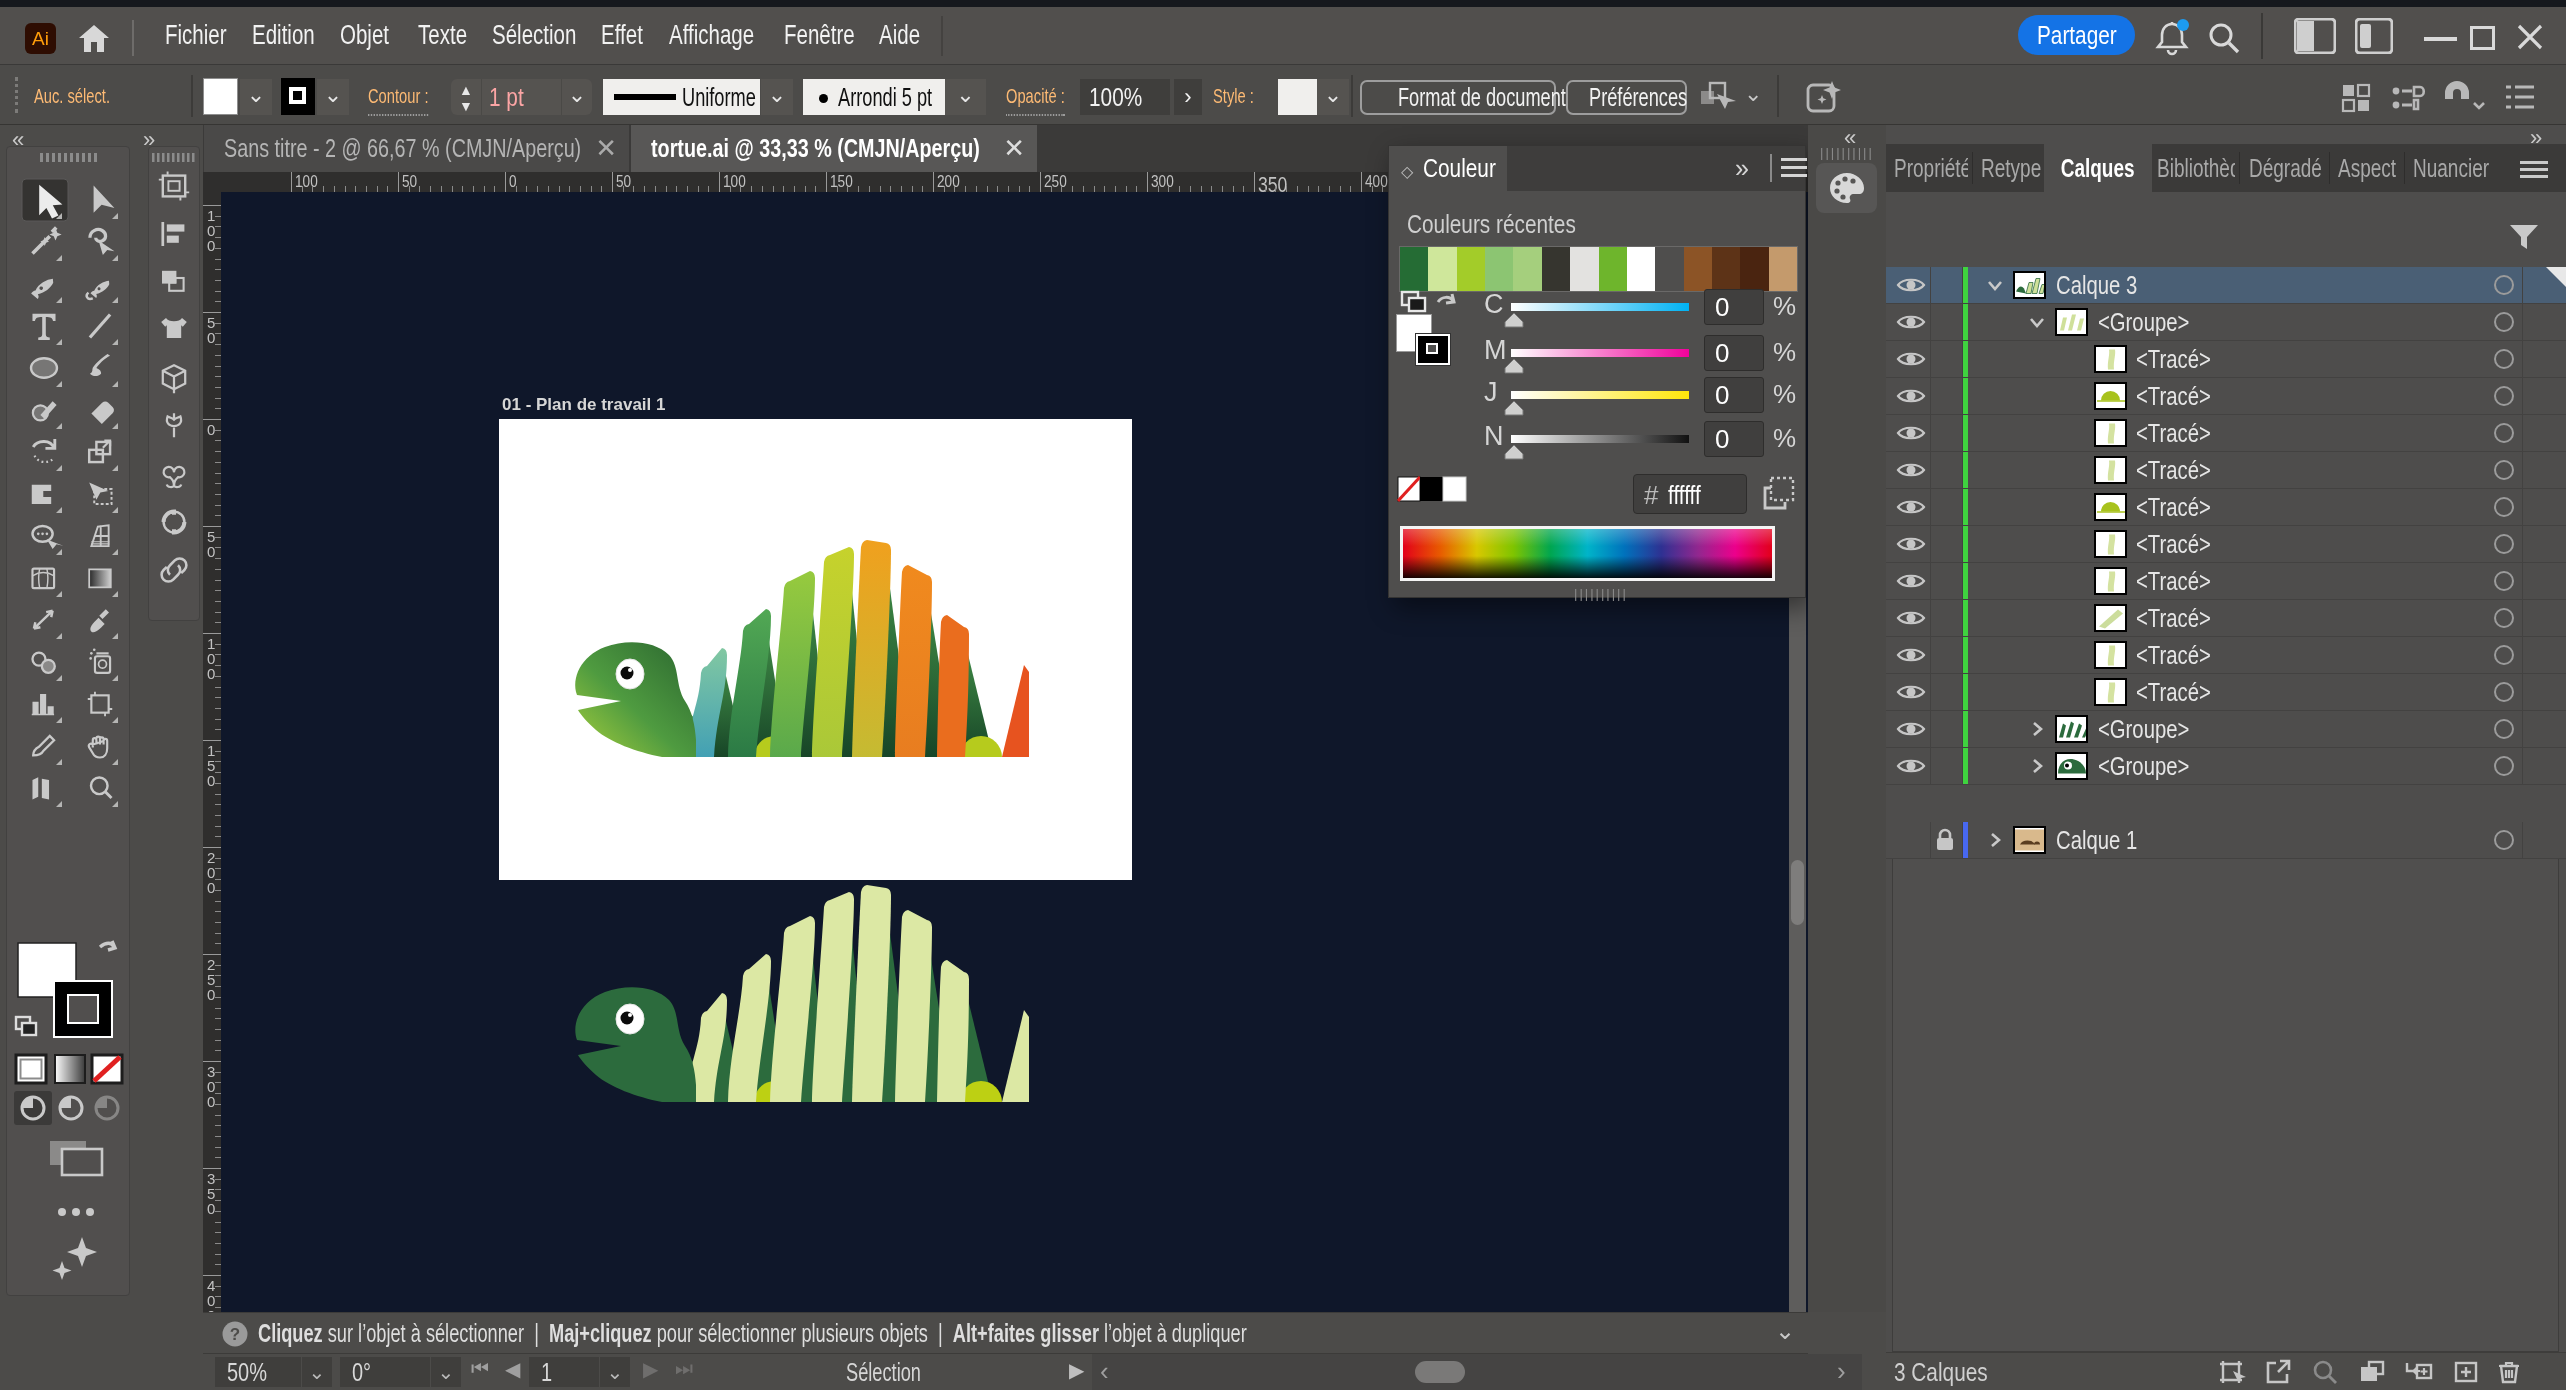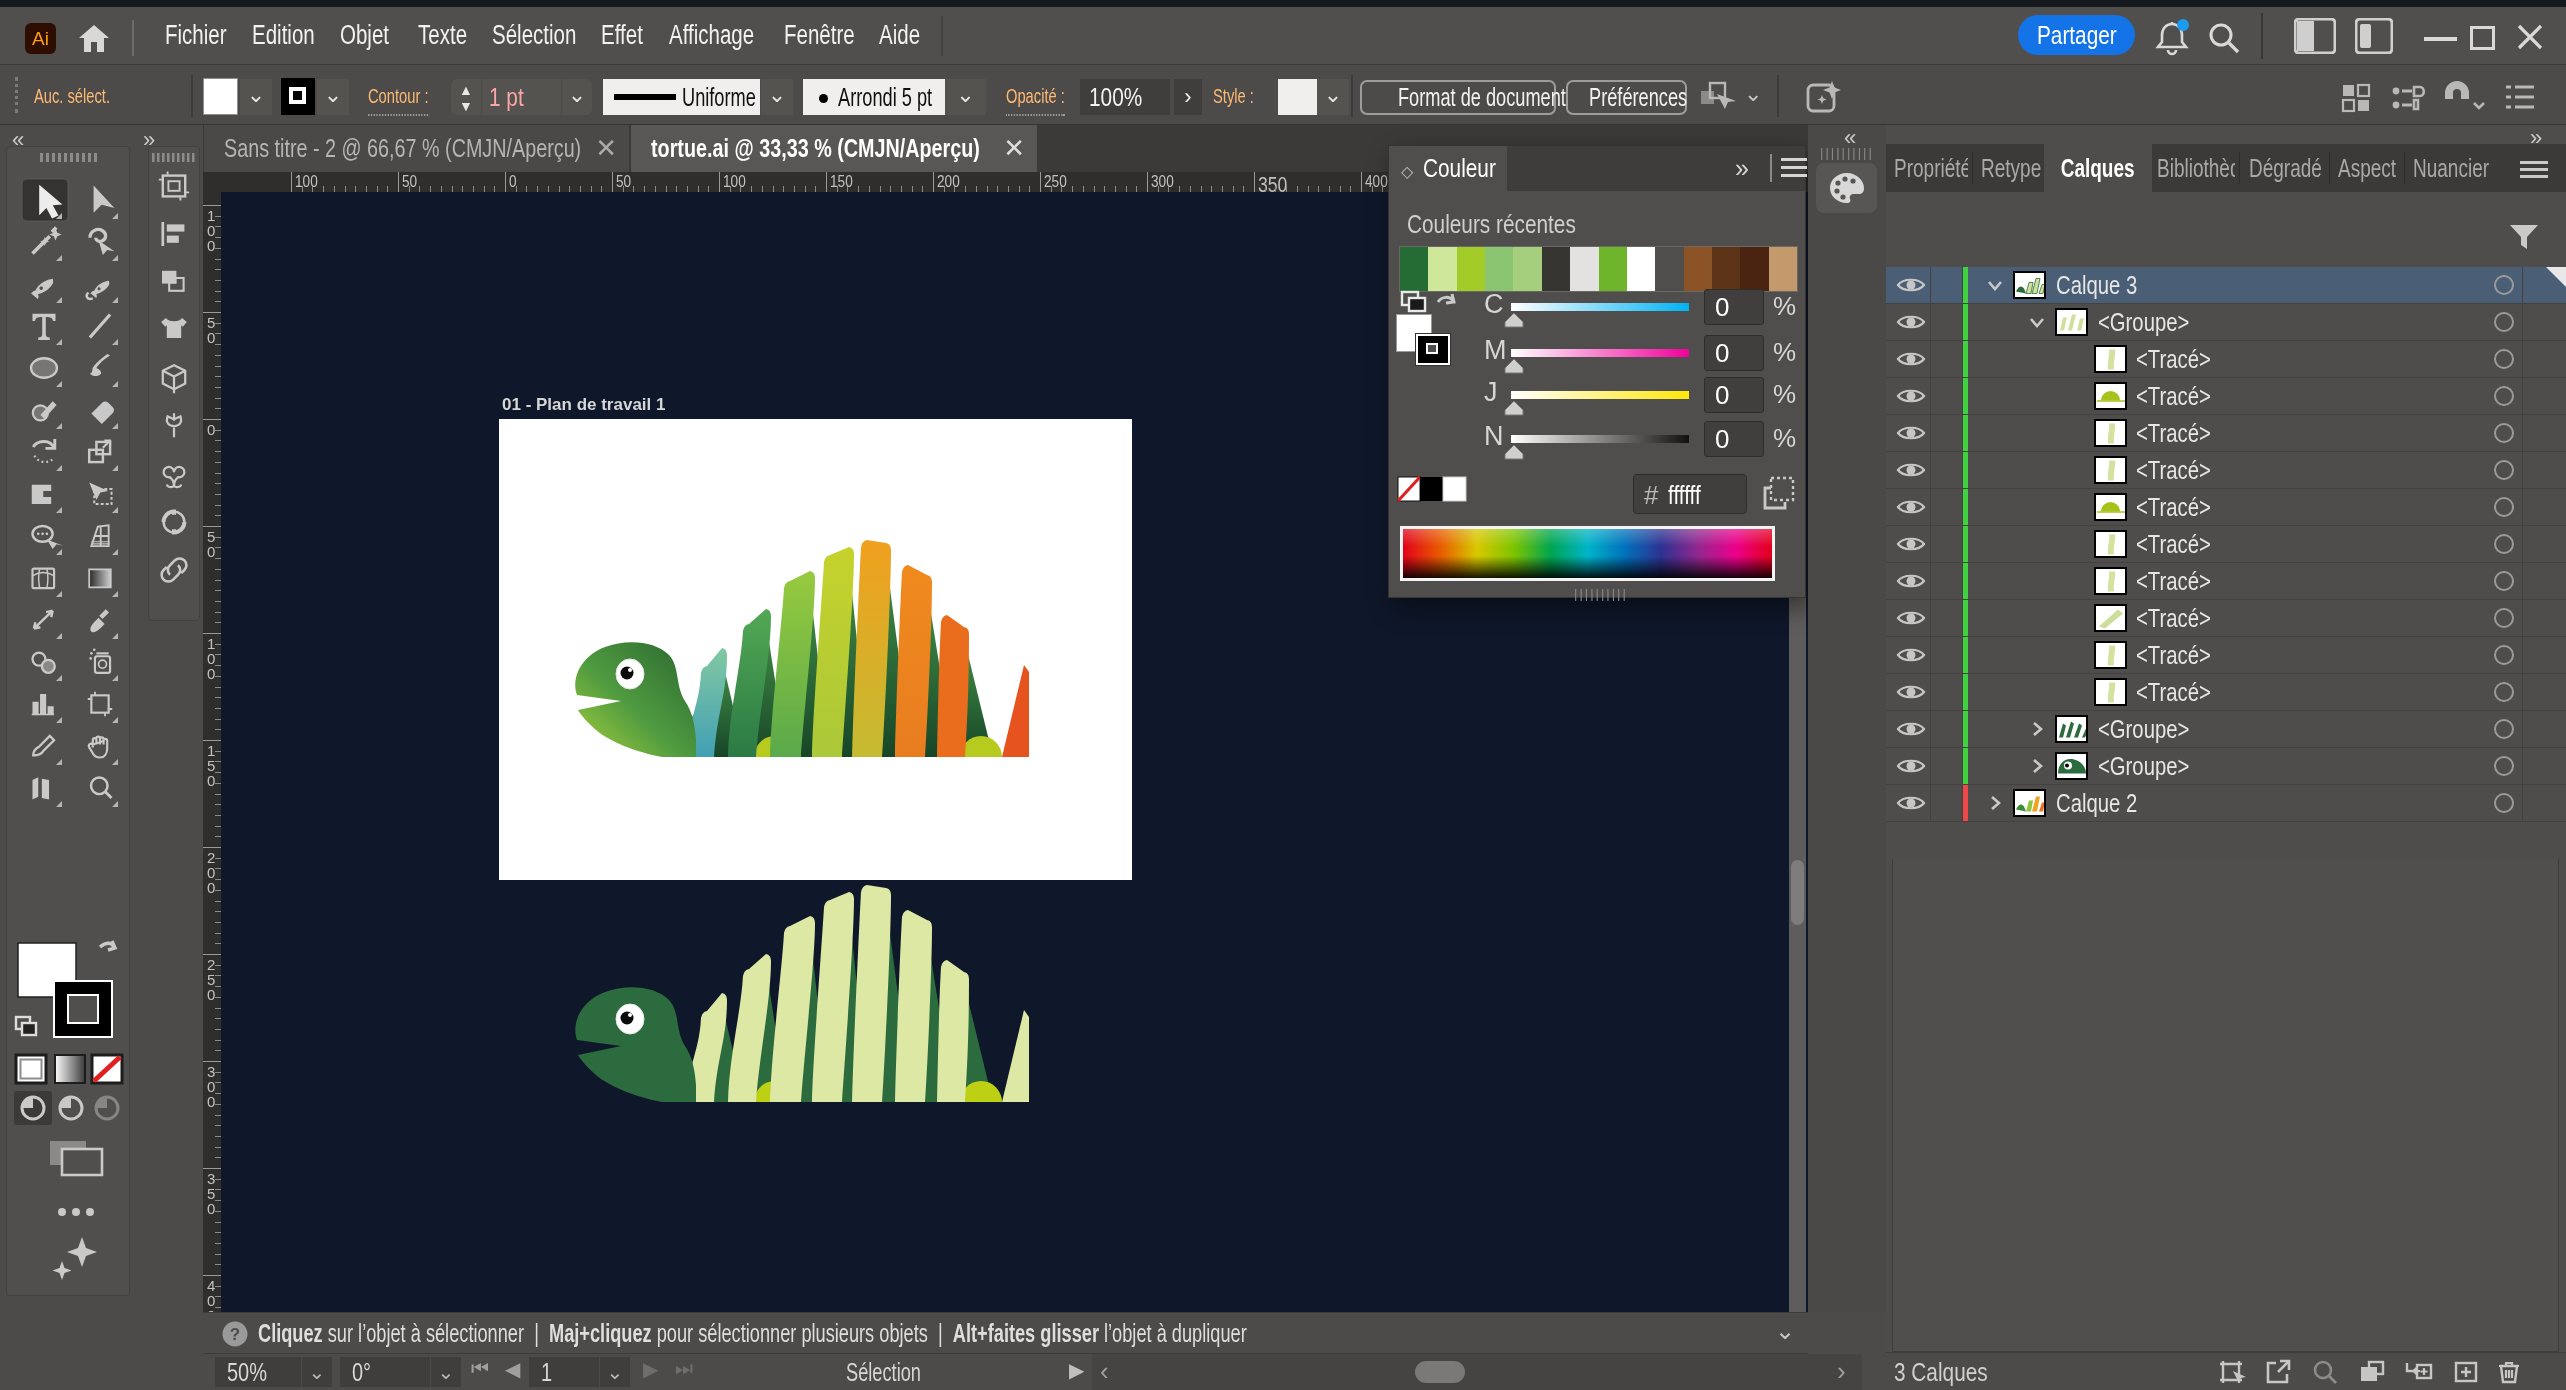--- a/index.html
+++ b/index.html
@@ -1142,36 +1142,35 @@
             <path d="M1 18 C1 7 9 2 17 4 C25 6 29 12 29 18 Z" fill="#2c6b3d"></path>
             <circle cx="11" cy="10" r="4" fill="#fff"></circle>
             <circle cx="10" cy="10" r="2" fill="#000"></circle>
           </svg></div>
         <div class="abs" style="left:212px;top:3px"><span class="t9">&lt;Groupe&gt;</span></div>
         <div class="abs lcirc"></div>
         <div class="abs" style="left:44px;top:0;width:1px;height:37px;background:#434241"></div>
         <div class="abs" style="left:76px;top:0;width:1px;height:37px;background:#434241"></div>
         <div class="abs" style="left:636px;top:0;width:1px;height:37px;background:#434241"></div>
       </div>
-      <div class="abs lrow" style="top:660px;">
-        <svg class="abs eye" width="30" height="22" viewBox="0 0 30 22">
-          <path d="M2 11 C7 4 23 4 28 11 C23 18 7 18 2 11 Z" fill="none" stroke="#c6c6c6" stroke-width="2.2"></path>
-          <circle cx="15" cy="11" r="4.5" fill="#c6c6c6"></circle>
-        </svg>
-        <div class="abs cbar" style="background:#f04848"></div>
+      <div class="abs lrow" style="top:697px;">
+        <svg class="abs" style="left:48px;top:6px" width="22" height="24" viewBox="0 0 22 24">
+          <rect x="3" y="10" width="16" height="12" rx="2" fill="#c6c6c6"></rect>
+          <path d="M6 10 V7 a5 5 0 0 1 10 0 v3" fill="none" stroke="#c6c6c6" stroke-width="2.6"></path>
+        </svg>
+        <div class="abs cbar" style="background:#4868f0"></div>
         <svg class="abs" style="left:100px;top:9px" width="18" height="18" viewBox="0 0 18 18">
           <path d="M6 3 L13 9 L6 15" fill="none" stroke="#c9c9c9" stroke-width="2.6" transform="rotate(0 9 9)"></path>
         </svg>
         <div class="abs lthumb" style="left:127px"><svg width="29" height="24" viewBox="0 0 29 21">
-            <path d="M1 17 q4-8 8-3 l2 5 z" fill="#3e8a3c"></path>
-            <path d="M11 19 l3-11 4 0 -2 11 z" fill="#8cc63f"></path>
-            <path d="M17 19 l4-15 4 0 -3 15 z" fill="#eca424"></path>
-            <path d="M24 19 l3-9 3 0 -2 9 z" fill="#e8701e"></path>
-          </svg></div>
-        <div class="abs" style="left:170px;top:3px"><span class="t9">Calque 2</span></div>
+            <rect x="0" y="0" width="29" height="21" fill="#d9b98c"></rect>
+            <path d="M5 15 a8 6 0 0 1 15 0 z" fill="#5a3d20"></path>
+            <path d="M19 15 a3 3 0 0 1 6 0 z" fill="#5a3d20"></path>
+          </svg></div>
+        <div class="abs" style="left:170px;top:3px"><span class="t9">Calque 1</span></div>
         <div class="abs lcirc"></div>
         <div class="abs" style="left:44px;top:0;width:1px;height:37px;background:#434241"></div>
         <div class="abs" style="left:76px;top:0;width:1px;height:37px;background:#434241"></div>
         <div class="abs" style="left:636px;top:0;width:1px;height:37px;background:#434241"></div>
       </div>
       <div class="abs" style="left:6px;top:734px;width:667px;height:493px;background:#504f4e;border:1px solid #3e3d3c;border-top:none"></div>
       <div class="abs" id="rbottom">
         <div class="abs" style="left:8px;top:0"><span class="t8">3 Calques</span></div>
         <svg class="abs ricon" style="left:330px" viewBox="0 0 30 30">
           <path d="M4 7 h22 M4 23 h22 M7 4 v22 M23 4 v22" stroke="#c6c6c6" stroke-width="2.4"></path>

